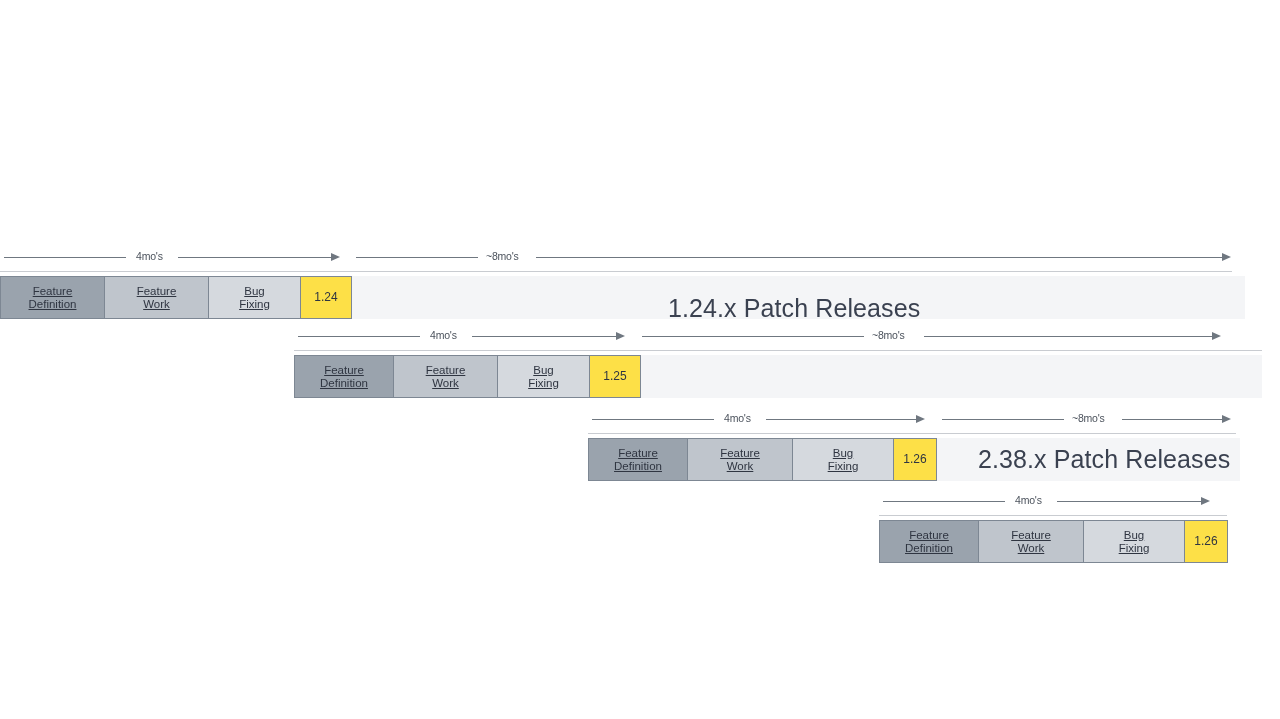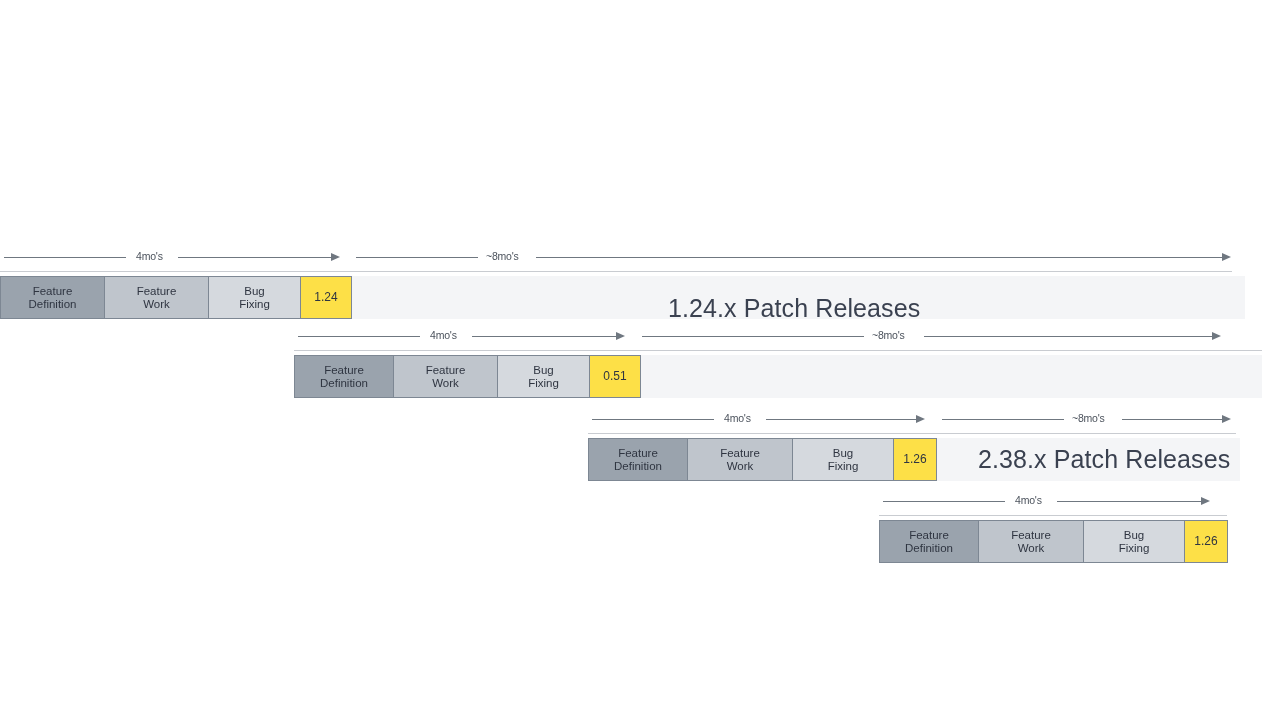--- a/index.html
+++ b/index.html
@@ -66,21 +66,21 @@
     justify-content: center;
     font-size: 11.5px;
     line-height: 13px;
     color: #2f3541;
     text-align: center;
     white-space: nowrap;
   }
   .phase-box:last-child {
     border-right: 1px solid #7d8793;
   }
-  .phase-box .ln { display: block; }
+  .phase-box .ln { display: block; text-decoration: underline; }
 
   .tone-dark   { background: #9aa3ad; }
   .tone-mid    { background: #bfc5cc; }
   .tone-light  { background: #d5d9de; }
   .tone-pale   { background: #fde047; }
 
   .phase-box.version {
     font-size: 12px;
   }
 
@@ -188,21 +188,21 @@
         <span class="ln">Definition</span>
       </div>
       <div class="phase-box tone-mid" style="width:104px;">
         <span class="ln">Feature</span>
         <span class="ln">Work</span>
       </div>
       <div class="phase-box tone-light" style="width:92px;">
         <span class="ln">Bug</span>
         <span class="ln">Fixing</span>
       </div>
-      <div class="phase-box tone-pale version" style="width:52px;">0.51</div>
+      <div class="phase-box tone-pale version" style="width:52px;">1.25</div>
     </div>
   </div>
 
   <div class="release-row" style="left:588px; top:410px; width:692px; height:75px;">
 
     <div class="ruler" style="left:0px; top:0px; width:340px;">
       <div class="seg" style="left:4px; width:122px;"></div>
       <div class="cap" style="left:136px;">4mo's</div>
       <div class="seg" style="left:178px; width:152px;"></div>
       <div class="head" style="left:328px;"></div>

